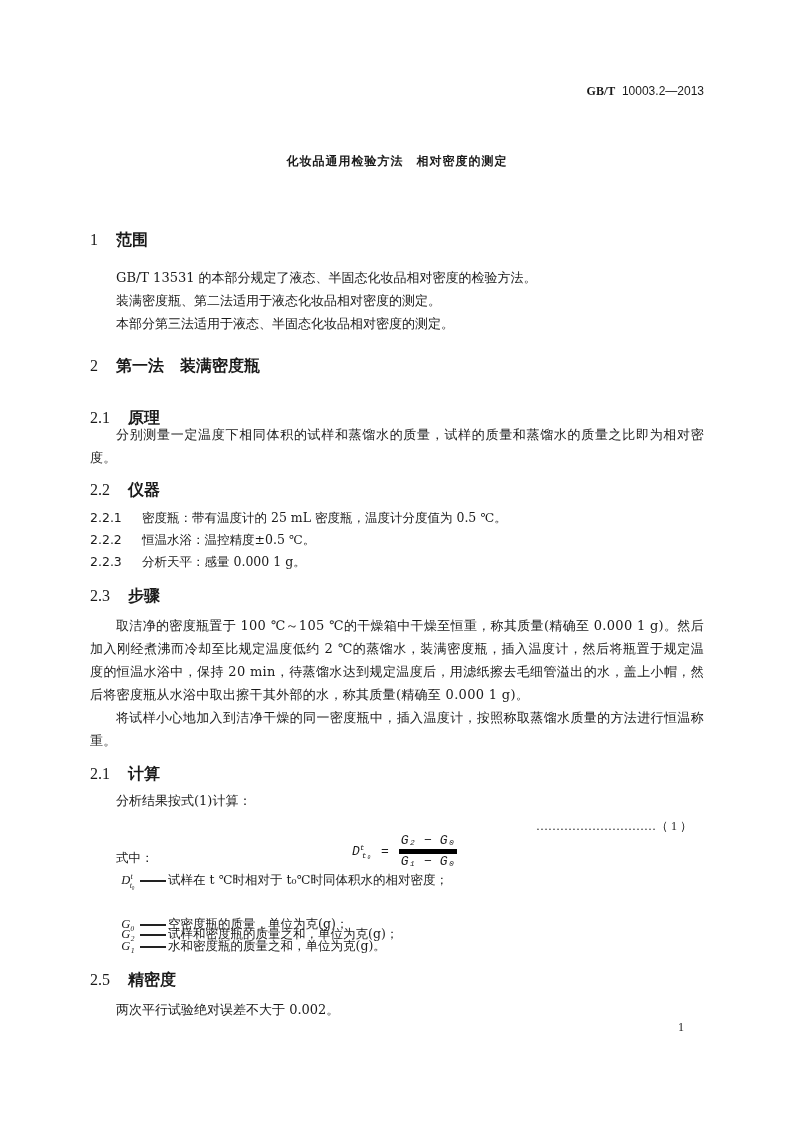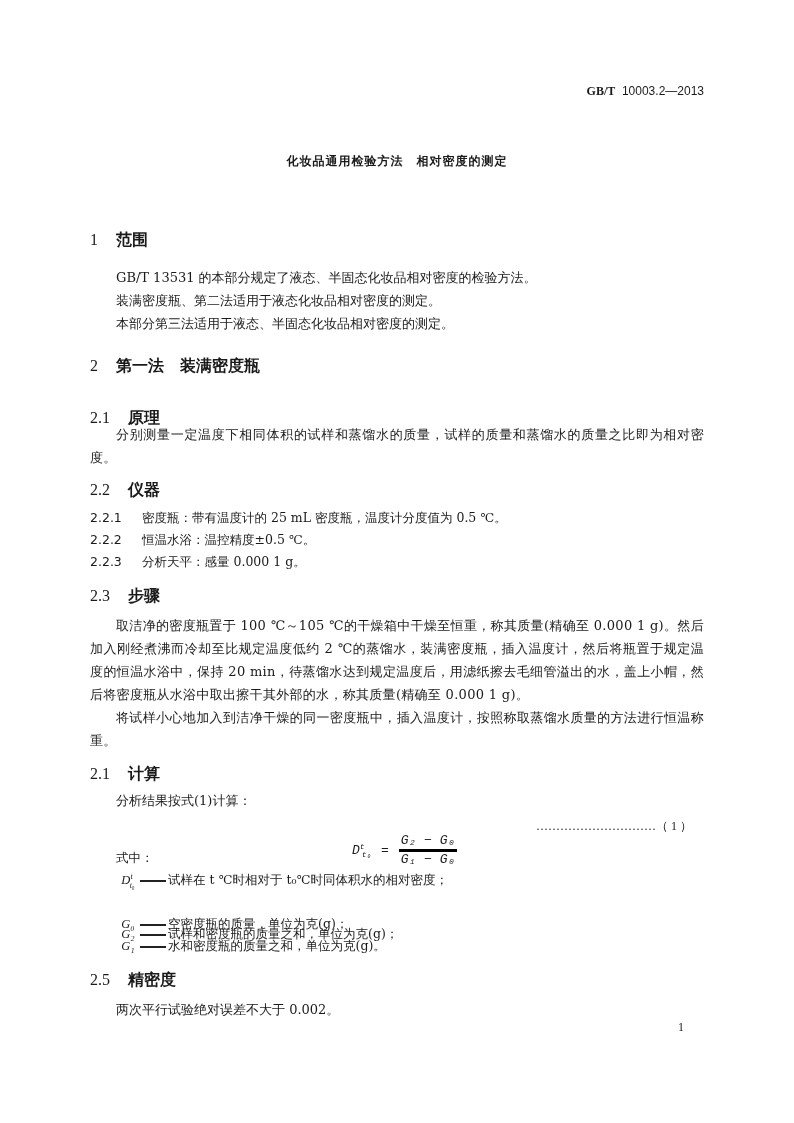--- a/index.html
+++ b/index.html
@@ -14,21 +14,21 @@
   .h .num { display: inline-block; font-weight: normal; margin-right: 14px; }
   .p { font-size: 13px; line-height: 23px; }
   .para { position: absolute; left: 90px; width: 614px; font-size: 13px; line-height: 23px;
           text-indent: 26px; text-align: justify; letter-spacing: 0.3px; }
   .sub { font-size: 12.5px; left: 90px; }
   .sub .num { font-family: "DejaVu Sans", sans-serif; display: inline-block; width: 48px; }
   .formula { left: 352px; top: 833px; font-family: Liberation Mono, monospace; font-style: italic; font-size: 13px; }
   .formula .lhs { display: inline-block; vertical-align: middle; }
   .formula .eq { display: inline-block; vertical-align: middle; margin: 0 2px; font-style: normal; }
   .frac { display: inline-block; vertical-align: middle; text-align: center; }
-  .frac .nu { display: block; border-bottom: 3px solid #000000; padding: 0 2px; line-height: 16px; }
+  .frac .nu { display: block; border-bottom: 5px solid #000000; padding: 0 2px; line-height: 16px; }
   .frac .de { display: block; line-height: 16px; }
   sub, sup { font-size: 8px; }
   .dots { left: 536px; top: 818px; font-size: 12px; font-family: "Liberation Serif", serif; }
   .where { left: 116px; font-size: 12.5px; }
   .where .sym { font-family: "Liberation Serif", serif; font-style: italic; display: inline-block; width: 24px; text-align: center; }
   .where .dash { display: inline-block; width: 26px; border-top: 2px solid #222; vertical-align: middle; margin-right: 2px; }
   .page-no { left: 678px; top: 1020px; font-size: 12px; font-family: "Liberation Serif", serif; }
 </style>
 </head>
 <body>

